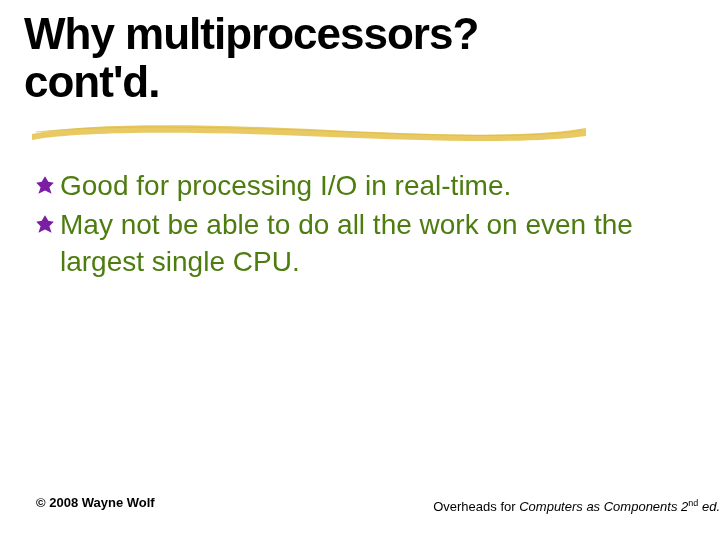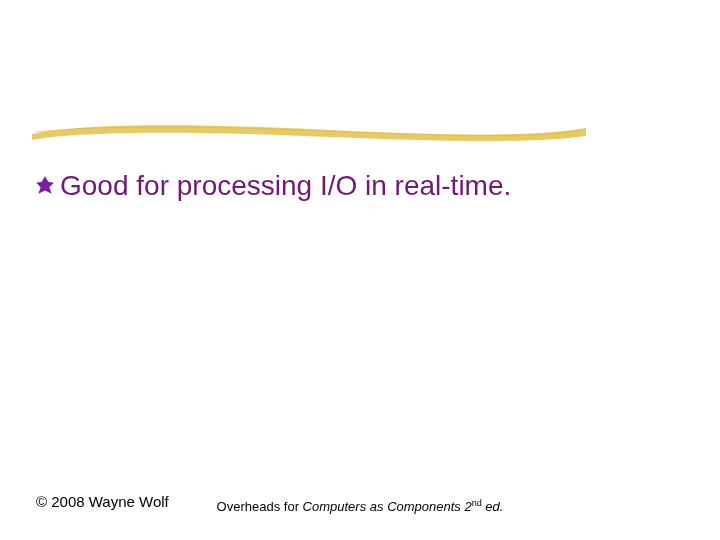--- a/index.html
+++ b/index.html
@@ -35,21 +35,21 @@
     width: 560px;
     height: 26px;
   }
   .bullets {
     position: absolute;
     left: 34px;
     top: 168px;
     width: 640px;
     font-size: 28px;
     line-height: 1.32;
-    color: #701a75;
+    color: #4d7c0f;
   }
   .bullet-row {
     display: flex;
     align-items: flex-start;
     margin-bottom: 2px;
   }
   .zapf {
     flex: 0 0 auto;
     width: 22px;
     height: 22px;
@@ -57,58 +57,69 @@
     margin-right: 4px;
   }
   .bullet-text {
     flex: 1 1 auto;
   }
   .footer-left {
     position: absolute;
     left: 36px;
     bottom: 30px;
     font-family: Arial, sans-serif;
-    font-size: 15px;
+    font-size: 13px;
     color: #000;
+    font-weight: bold;
   }
   .footer-center {
     position: absolute;
     left: 0;
     right: 0;
     bottom: 24px;
-    text-align: center;
+    text-align: right;
     font-family: Arial, sans-serif;
     font-size: 13px;
     color: #000;
     line-height: 1.25;
   }
   .sup {
     font-size: 9px;
     vertical-align: super;
   }
 </style>
 </head>
 <body>
 
 <div class="slide">
 
+  <div class="title">
+    <span>Why multiprocessors?</span><br>
+    <span>cont'd.</span>
+  </div>
 
   <svg class="underline" viewBox="0 0 560 26" preserveAspectRatio="none">
     <path d="M2 16 C 60 4, 180 6, 300 12 C 400 17, 500 20, 556 10
              L556 18 C 500 26, 400 23, 300 19 C 180 14, 60 12, 2 22 Z" fill="#e8c75a" opacity="0.95"></path>
     <path d="M6 14 C 80 6, 200 9, 320 14 C 420 18, 510 20, 552 12" stroke="#d9b94e" stroke-width="1" fill="none" opacity="0.7"></path>
   </svg>
 
   <div class="bullets">
     <div class="bullet-row">
       <svg class="zapf" viewBox="0 0 20 20">
         <path d="M10 2 L13 7 L18 8 L14 12 L16 18 L10 15 L4 18 L6 12 L2 8 L7 7 Z" fill="#7a1fa2"></path>
       </svg>
       <div class="bullet-text">Good for processing I/O in real-time.</div>
     </div>
+    <div class="bullet-row">
+      <svg class="zapf" viewBox="0 0 20 20">
+        <path d="M10 2 L13 7 L18 8 L14 12 L16 18 L10 15 L4 18 L6 12 L2 8 L7 7 Z" fill="#7a1fa2"></path>
+      </svg>
+      <div class="bullet-text">May not be able to do all the work on even the largest single CPU.</div>
+    </div>
   </div>
 
   <div class="footer-left">© 2008 Wayne Wolf</div>
 
   <div class="footer-center">
     <span>Overheads for </span><em>Computers as Components 2</em><span class="sup">nd</span><em> ed.</em>
   </div>
 
 </div>
 

